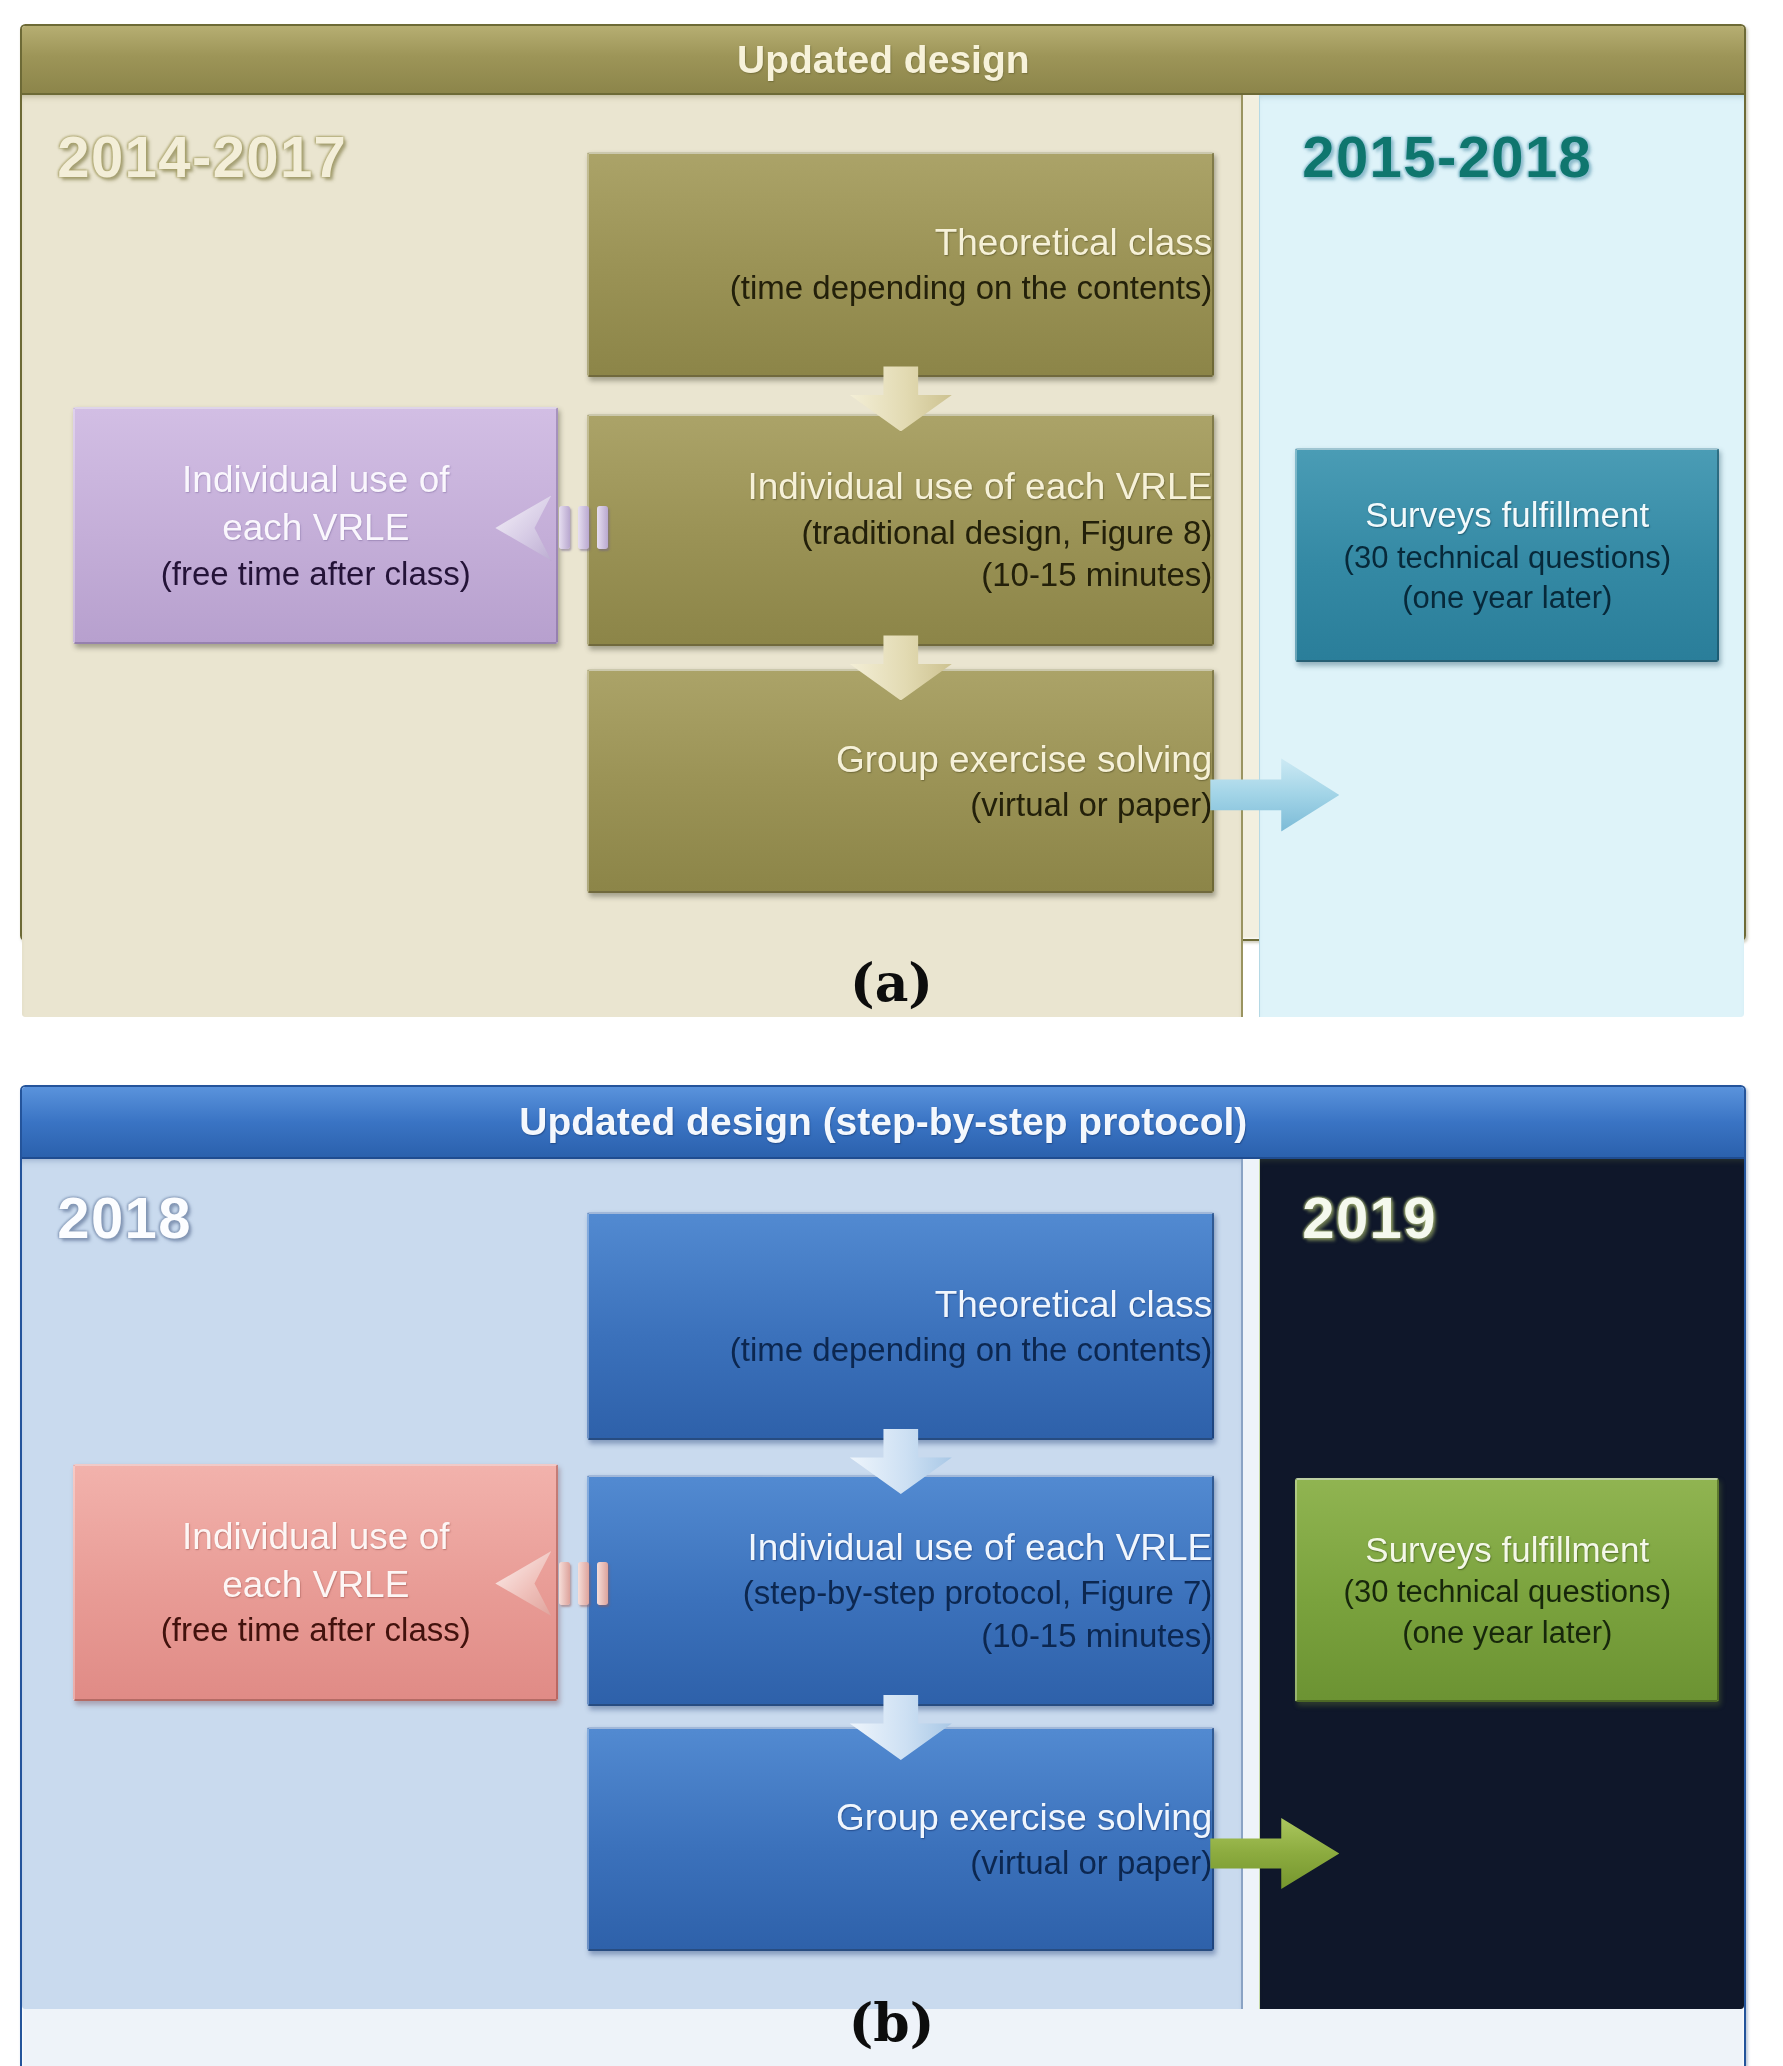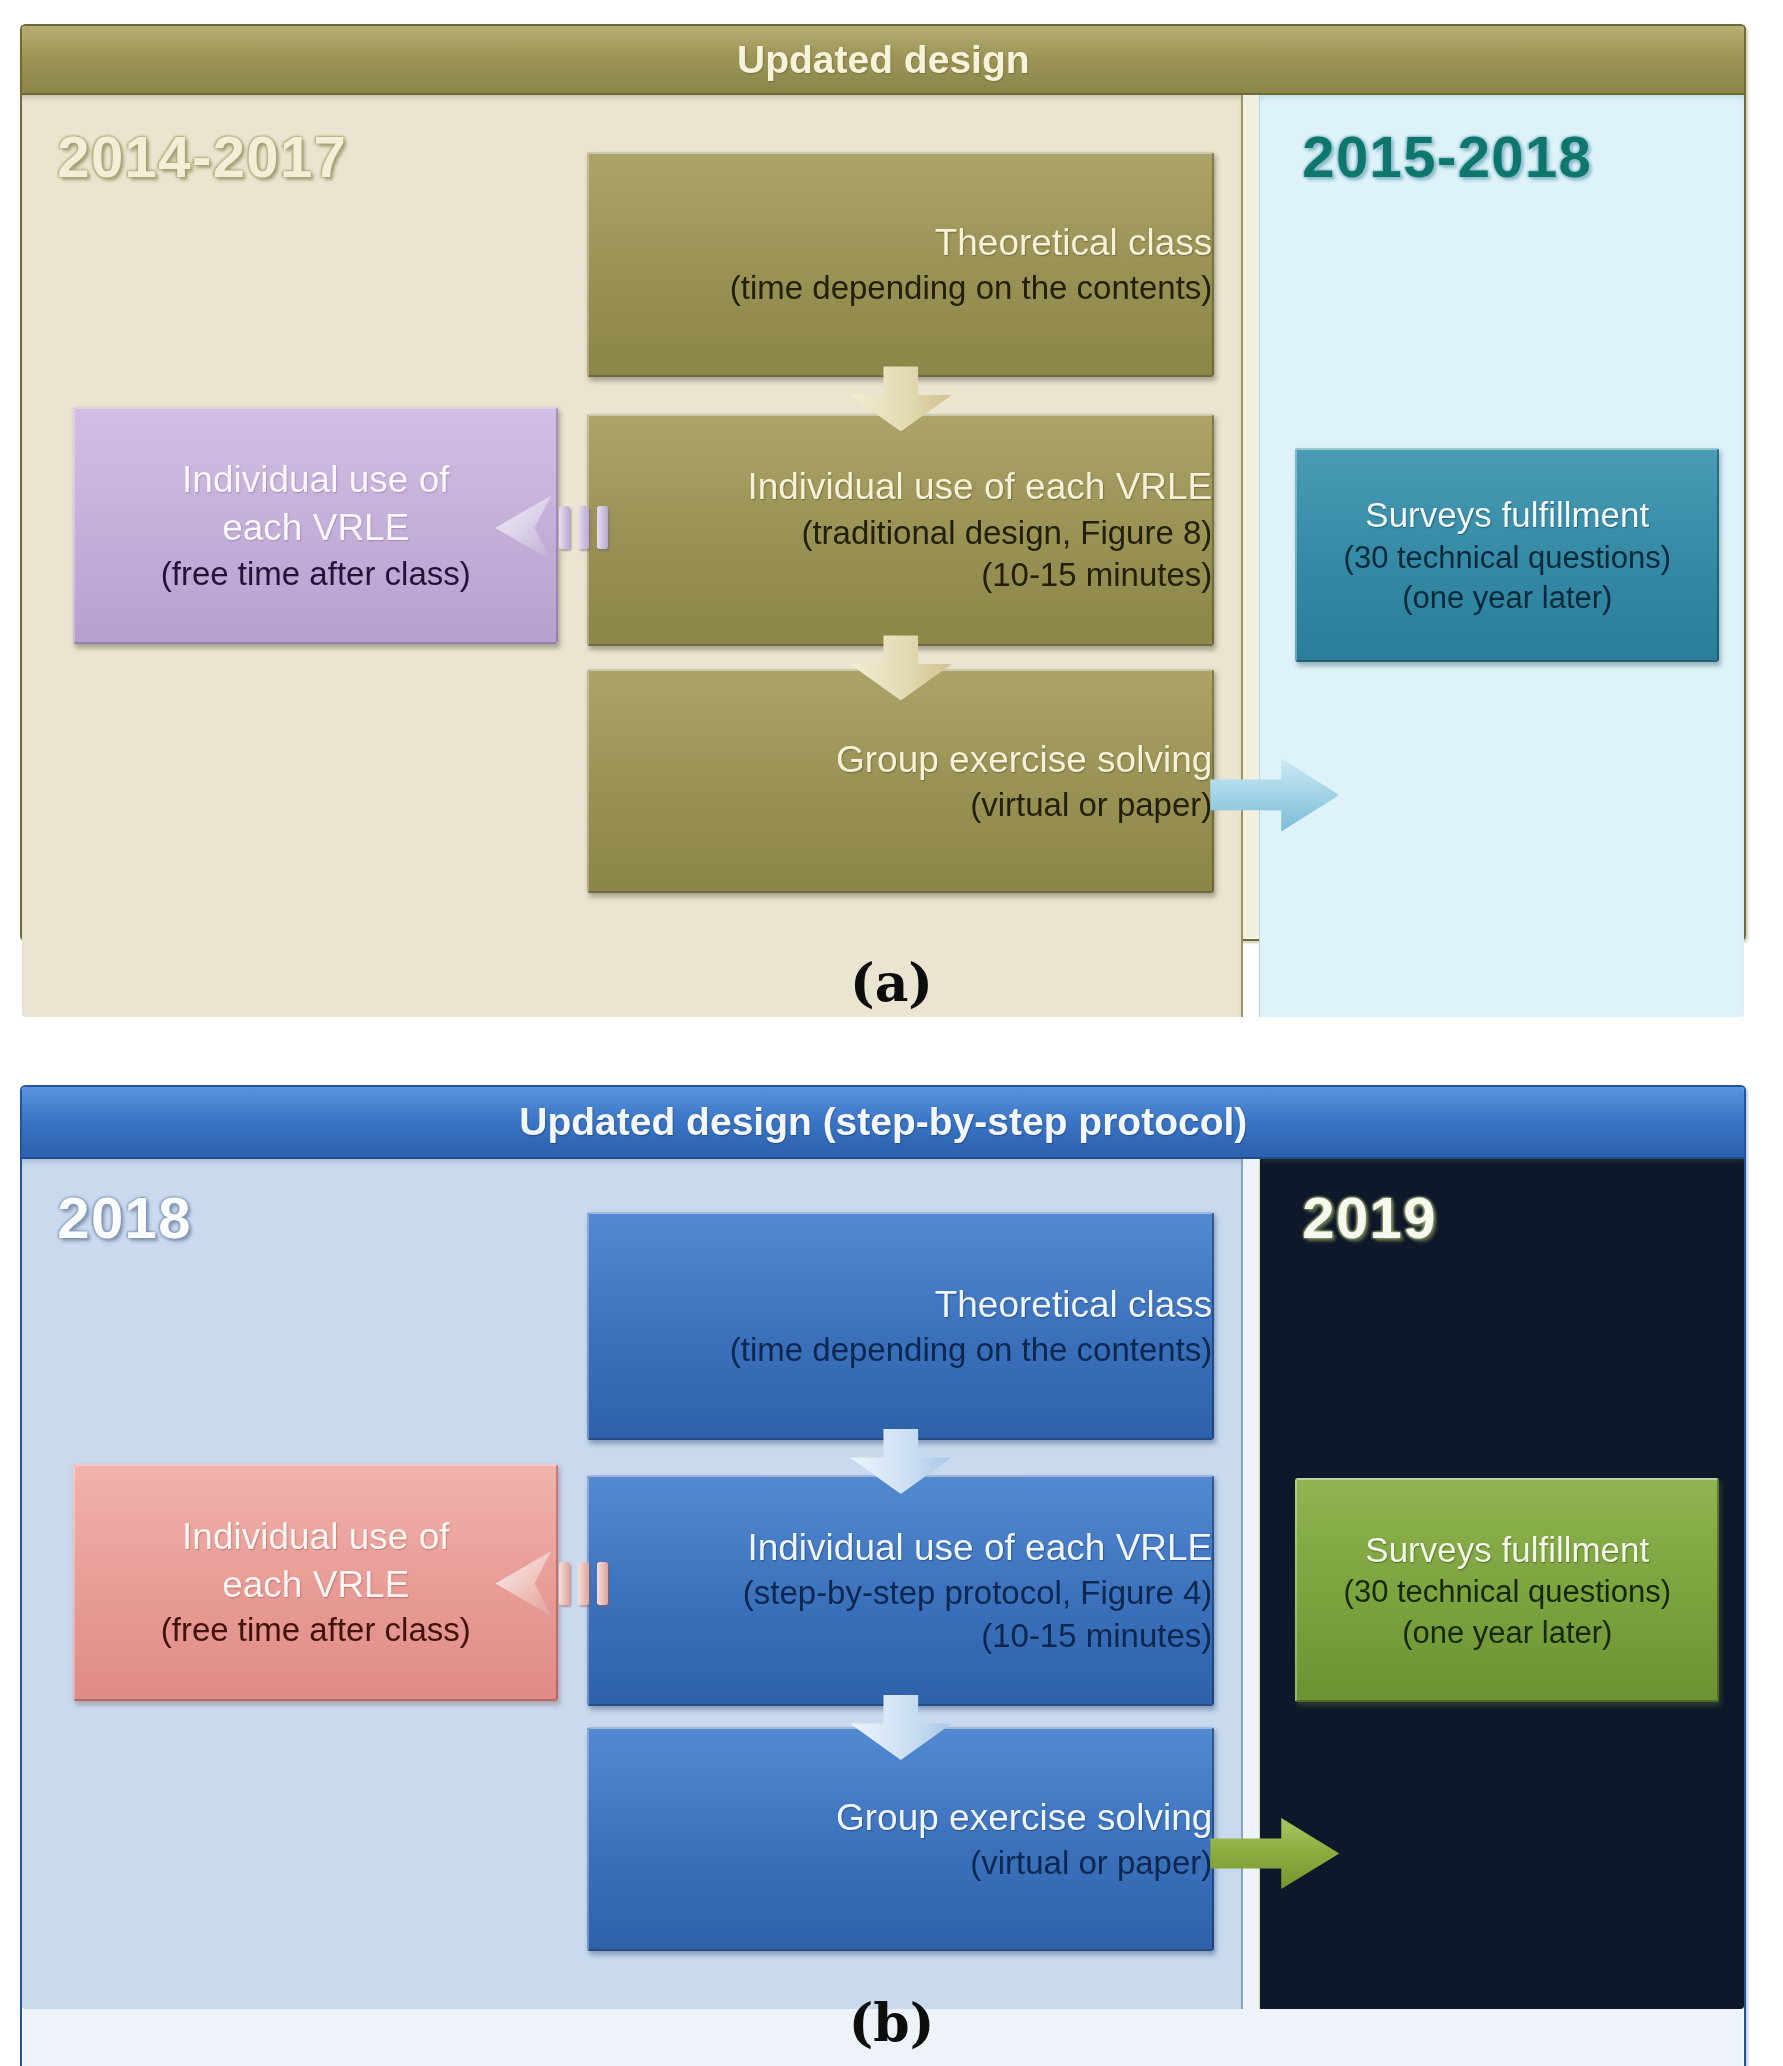--- a/index.html
+++ b/index.html
@@ -241,21 +241,21 @@
       </div>
 
       <div class="flow-col">
         <div class="box blue fb1">
           <div class="t">Theoretical class</div>
           <div class="s">(time depending on the contents)</div>
         </div>
         <div class="arrow-down ad1"></div>
         <div class="box blue fb2">
           <div class="t">Individual use of each VRLE</div>
-          <div class="s">(step-by-step protocol, Figure 4)</div>
+          <div class="s">(step-by-step protocol, Figure 7)</div>
           <div class="s">(10-15 minutes)</div>
         </div>
         <div class="arrow-down ad2"></div>
         <div class="box blue fb3">
           <div class="t">Group exercise solving</div>
           <div class="s">(virtual or paper)</div>
         </div>
       </div>
 
       <div class="dash-arrow da-b">

